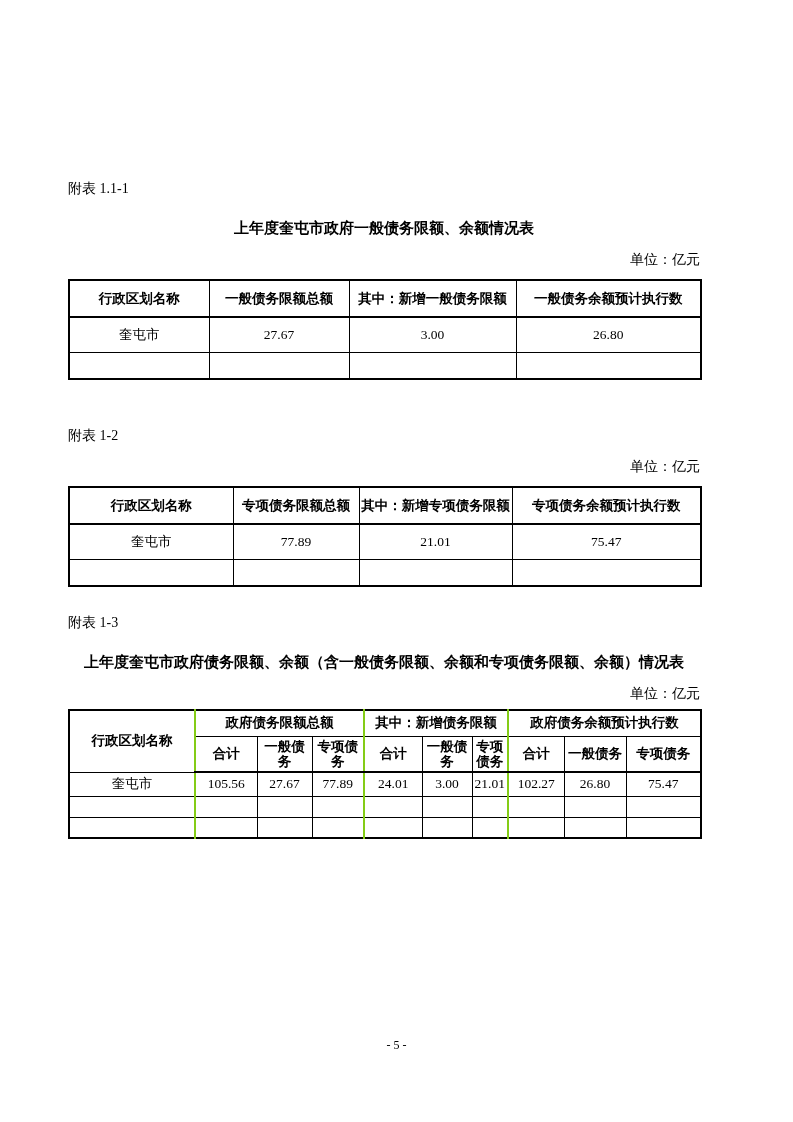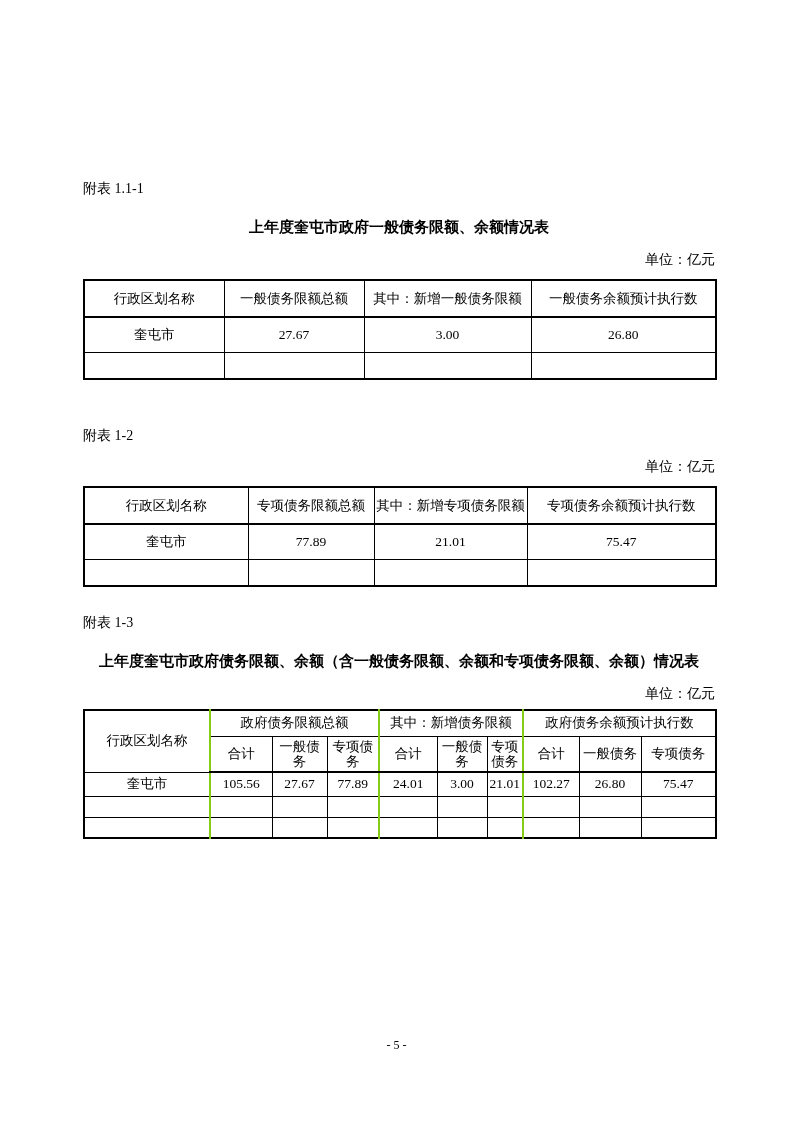--- a/index.html
+++ b/index.html
@@ -9,41 +9,41 @@
     width: 793px;
     height: 1122px;
     margin: 0 auto;
     background: #ffffff;
     color: #000;
     font-family: "Liberation Serif", serif;
     overflow: hidden;
   }
   .content {
     position: absolute;
-    left: 83px;
+    left: 68px;
     top: 0;
     width: 632px;
   }
   .caption {
     margin-top: 0;
     font-size: 14px;
     line-height: 16px;
     text-align: left;
     font-family: "Liberation Serif", serif;
   }
   .caption.first { margin-top: 181px; }
   .caption.c2 { margin-top: 48px; }
   .caption.c3 { margin-top: 28px; }
   .tbl-title {
     margin-top: 23px;
     font-size: 15px;
     line-height: 17px;
     font-weight: bold;
     text-align: center;
-    font-family: Liberation Mono, monospace;
+    font-family: Liberation Serif, serif;
   }
   .unit {
     margin-top: 15px;
     font-size: 14px;
     line-height: 16px;
     text-align: right;
   }
   table {
     margin-top: 11px;
     width: 632px;
@@ -54,21 +54,21 @@
   table.t3 { margin-top: 7px; }
   th, td {
     border: 1px solid #000;
     text-align: center;
     vertical-align: middle;
     padding: 0 1px;
     overflow: hidden;
   }
   th {
     font-family: "Liberation Sans", sans-serif;
-    font-weight: normal;
+    font-weight: bold;
     font-size: 13.5px;
   }
   td {
     font-family: "Liberation Serif", serif;
     font-size: 13.5px;
   }
   tr.hdr    { height: 37px; }
   tr.data   { height: 35px; }
   tr.blank  { height: 27px; }
   tr.t3-grp   { height: 26px; }

